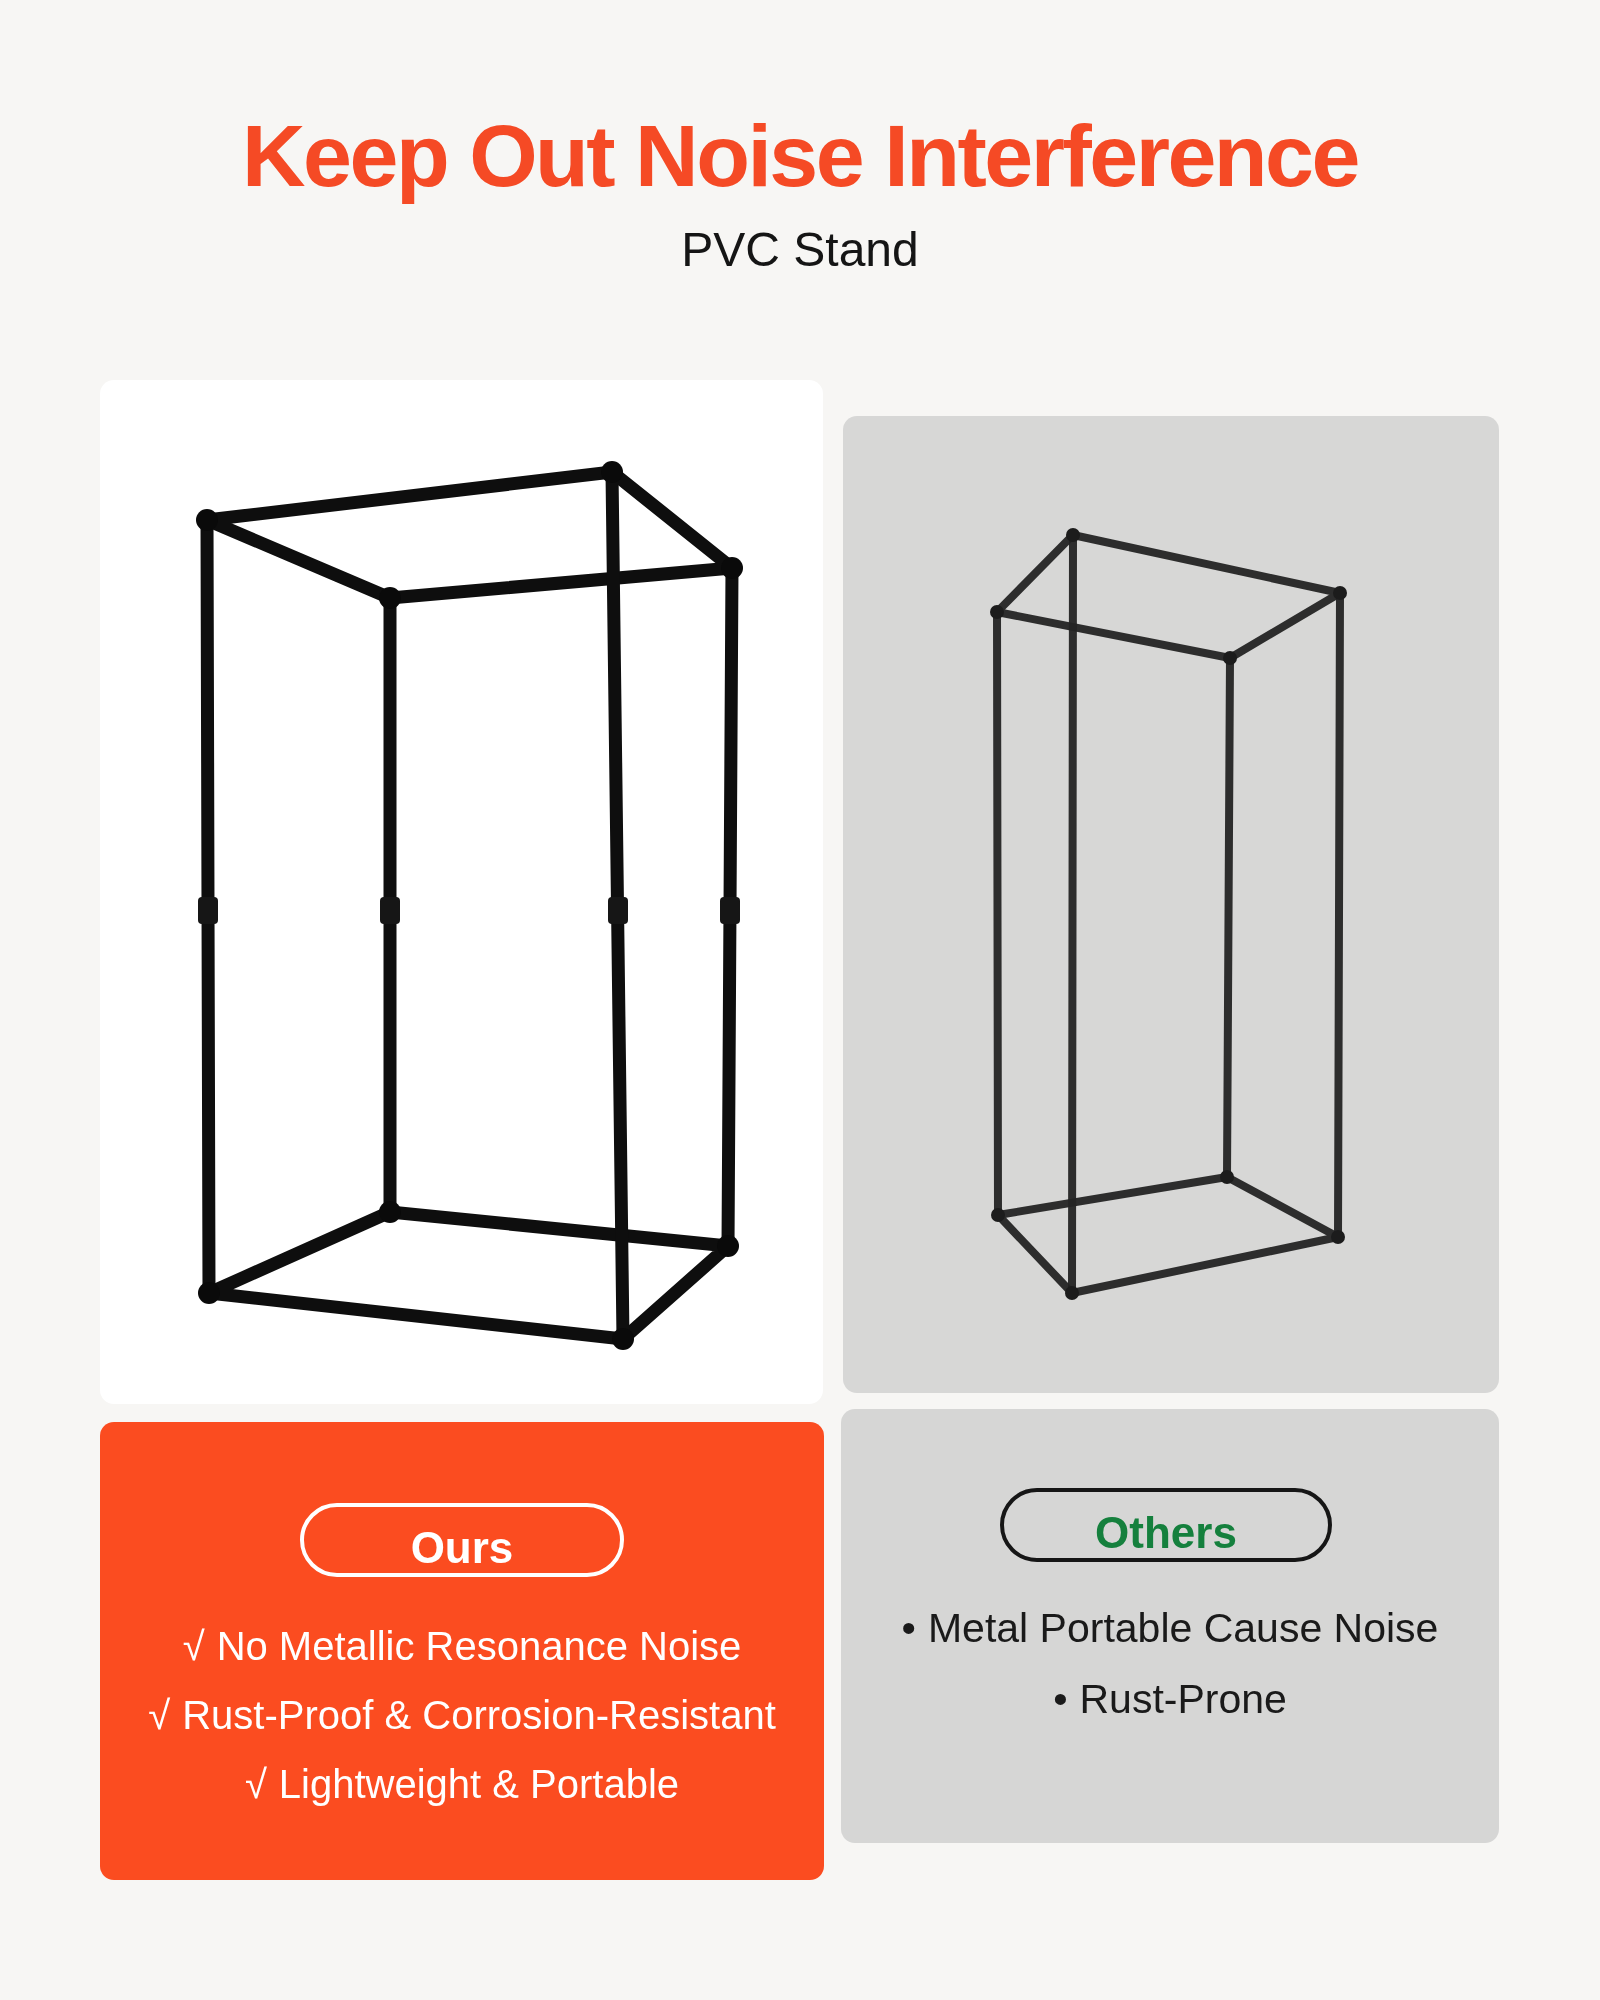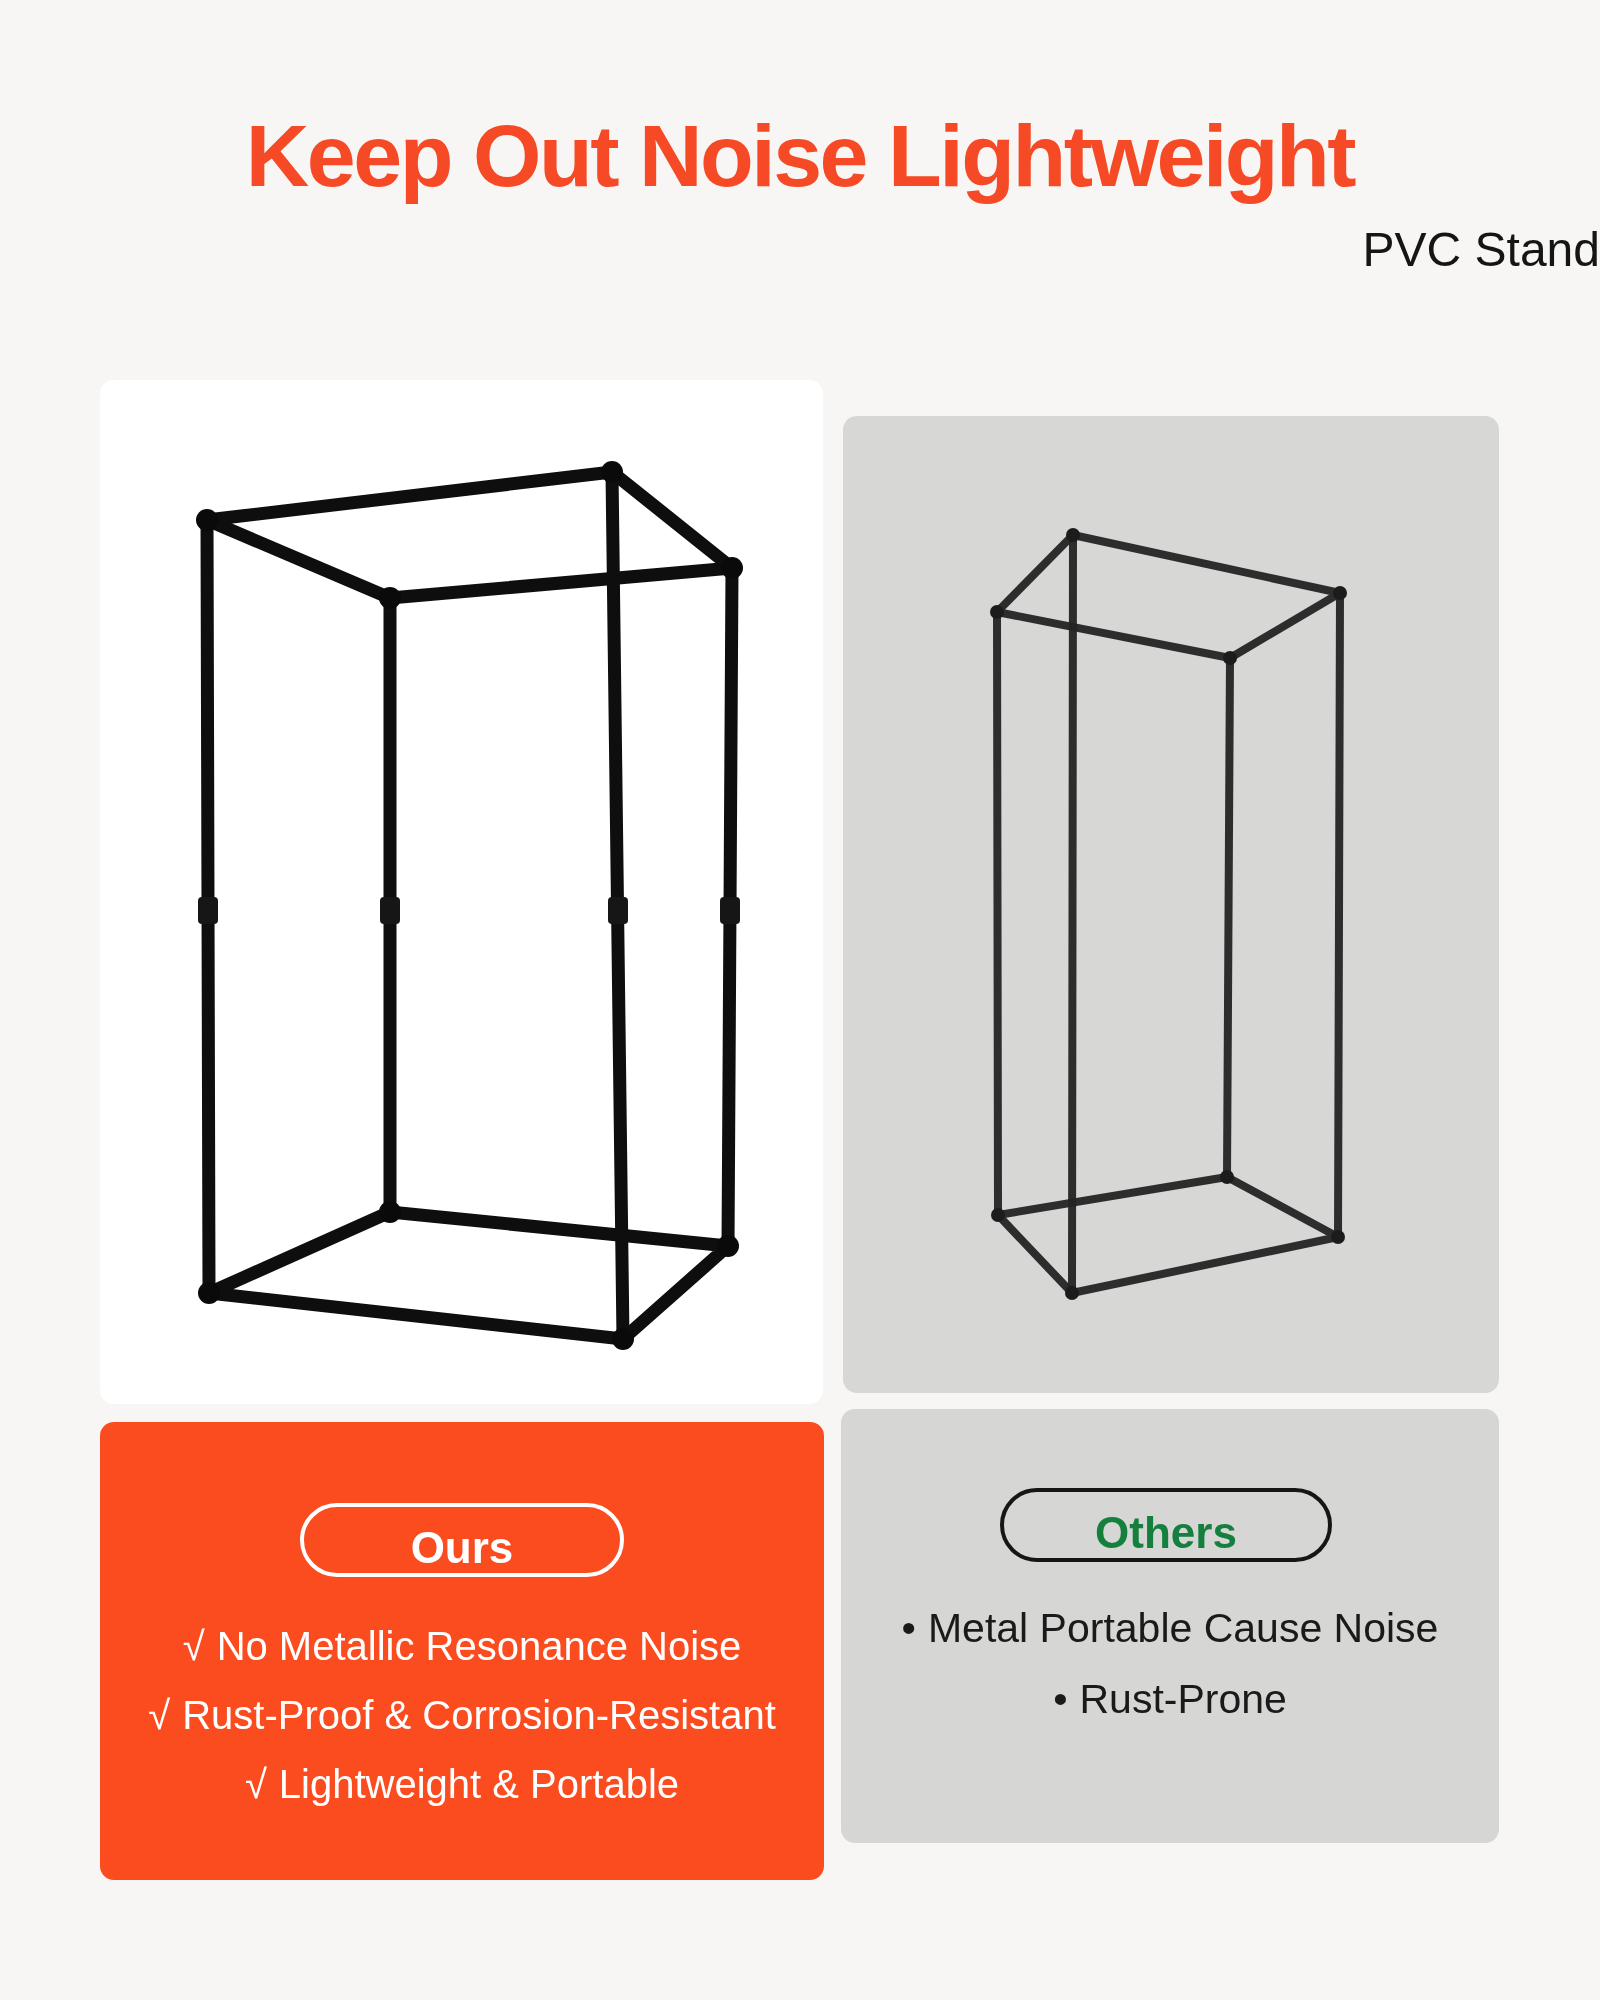--- a/index.html
+++ b/index.html
@@ -9,21 +9,21 @@
     font-family:"Liberation Sans",sans-serif;
     margin:0 auto;
   }
   .page-title{
     position:absolute;top:96px;left:0;width:100%;margin:0;
     text-align:center;font-size:88px;line-height:120px;font-weight:700;
     letter-spacing:-2.5px;color:var(--accent_title,#F54A25);
   }
   .page-subtitle{
     position:absolute;top:218px;left:0;width:100%;margin:0;
-    text-align:right;font-size:48px;line-height:64px;font-weight:400;
+    text-align:center;font-size:48px;line-height:64px;font-weight:400;
     color:var(--text_dark,#151515);
   }
   .panel{position:absolute;border-radius:14px;}
   .panel-ours{left:100px;top:380px;width:723px;height:1024px;background:var(--panel_white,#FFFFFF);}
   .panel-others{left:843px;top:416px;width:656px;height:977px;background:var(--gray_panel,#D7D7D6);}
   .panel svg{position:absolute;left:0;top:0;}
   .card{position:absolute;border-radius:14px;}
   .card-ours{left:100px;top:1422px;width:724px;height:458px;background:var(--ours_card,#FB4C20);}
   .card-others{left:841px;top:1409px;width:658px;height:434px;background:var(--gray_card,#D6D6D5);}
   .badge{
@@ -50,21 +50,21 @@
     left:841px;top:1593px;width:658px;
     font-size:41px;line-height:71px;color:#1A1A1A;
   }
   .mark{display:inline-block;margin-right:12px;}
 </style>
 </head>
 <body>
 
 <div class="canvas">
 
-  <h1 class="page-title">Keep Out Noise Lightweight</h1>
+  <h1 class="page-title">Keep Out Noise Interference</h1>
   <p class="page-subtitle">PVC Stand</p>
 
   <section class="panel panel-ours">
     <svg width="723" height="1024" viewBox="0 0 723 1024" aria-hidden="true">
       <g fill="none" stroke="#0E0E0E" stroke-width="13" stroke-linecap="round" stroke-linejoin="round">
         <path d="M107,140 L512,92 L632,188 L290,218 Z"></path>
         <path d="M109,913 L290,832 L628,866 L523,959 Z"></path>
         <path d="M107,140 L109,913"></path>
         <path d="M290,218 L290,832"></path>
         <path d="M512,92 L523,959"></path>

